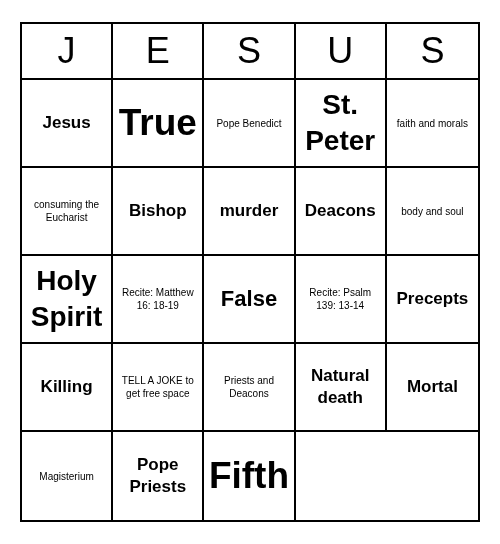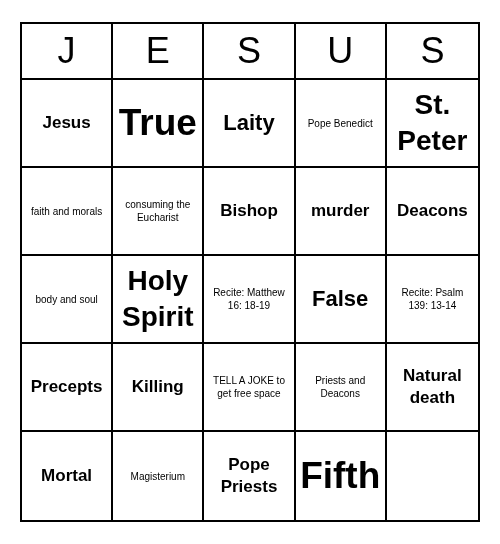--- a/index.html
+++ b/index.html
@@ -79,21 +79,20 @@
   <div class="header-row">
   <div class="header-cell">J</div>
       <div class="header-cell">E</div>
       <div class="header-cell">S</div>
       <div class="header-cell">U</div>
       <div class="header-cell">S</div>
     </div>
   <div class="grid">
   <div class="cell medium">Jesus</div>
       <div class="cell xxlarge">True</div>
-      <div class="cell large">Laity</div>
       <div class="cell">Pope Benedict</div>
       <div class="cell xlarge">St. Peter</div>
       <div class="cell">faith and morals</div>
       <div class="cell">consuming the Eucharist</div>
       <div class="cell medium">Bishop</div>
       <div class="cell medium">murder</div>
       <div class="cell medium">Deacons</div>
       <div class="cell">body and soul</div>
       <div class="cell xlarge">Holy Spirit</div>
       <div class="cell">Recite: Matthew 16: 18-19</div>

